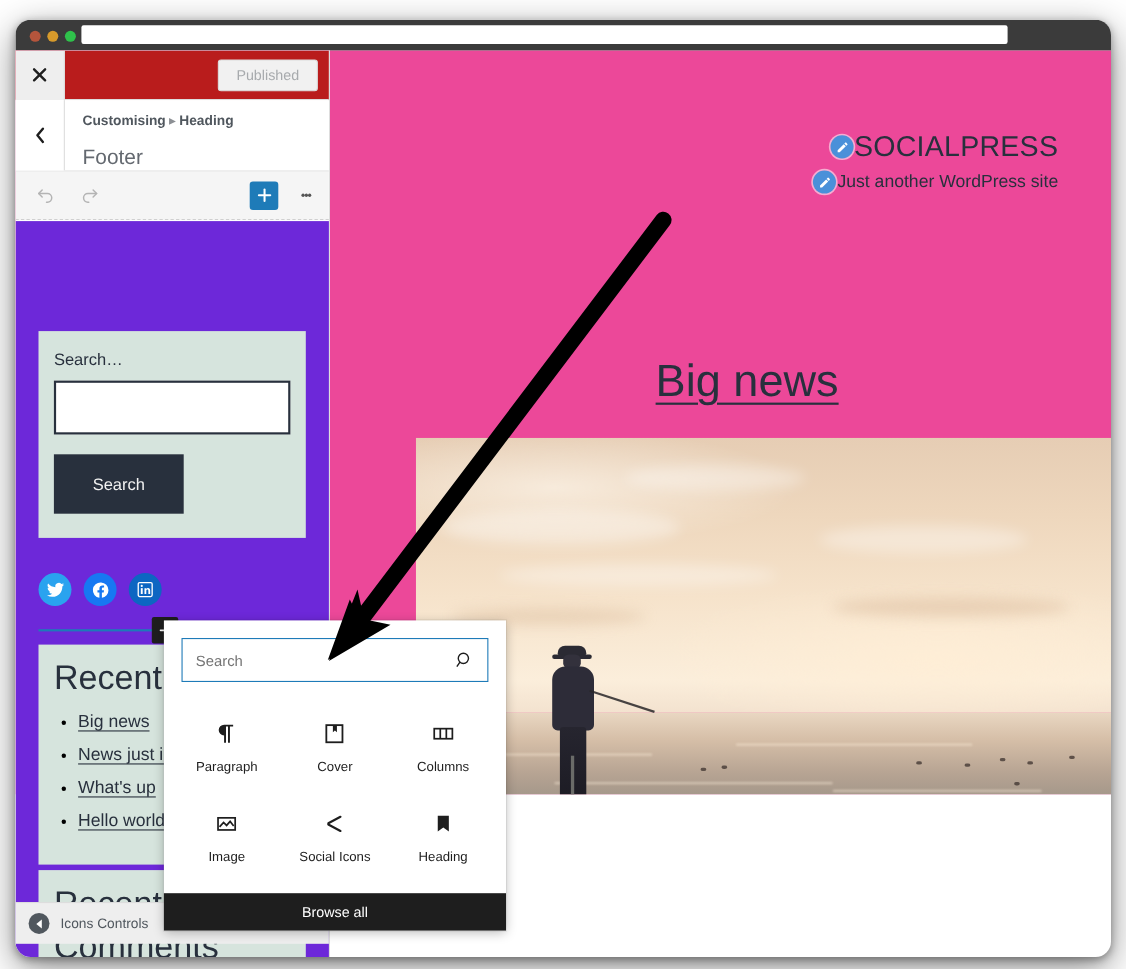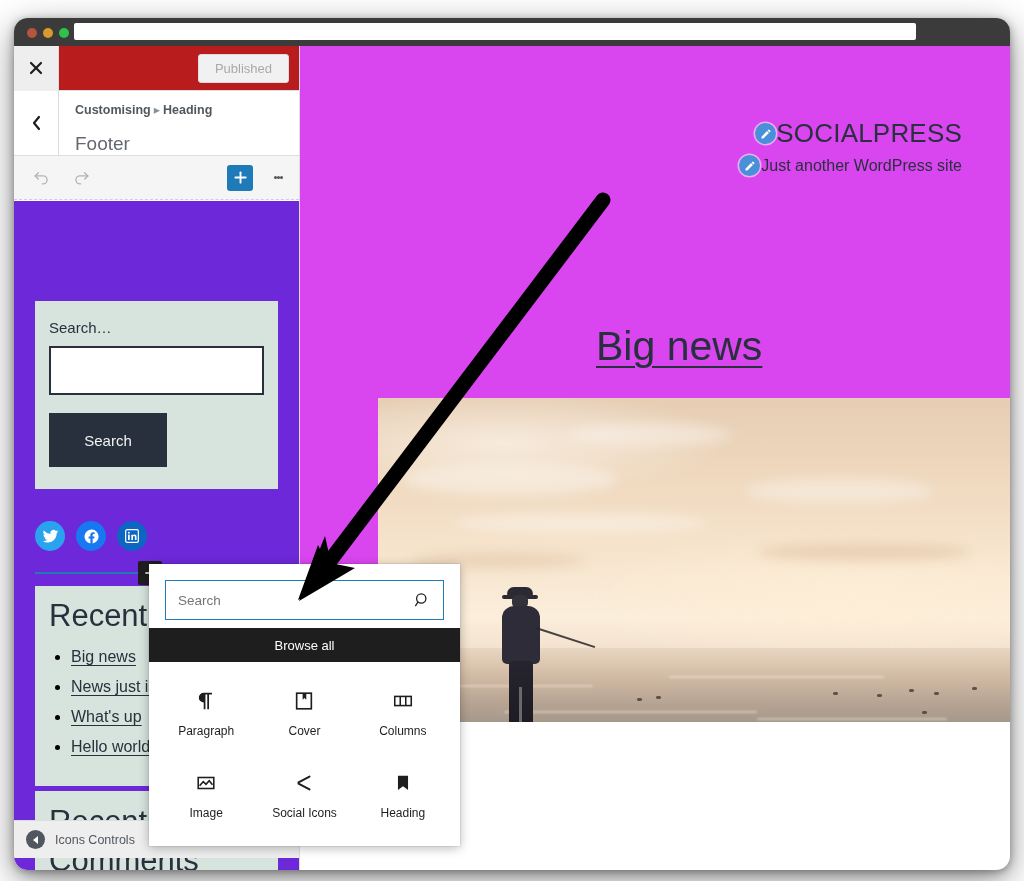--- a/index.html
+++ b/index.html
@@ -35,21 +35,21 @@
   #urlbar {
     position: absolute; left: 60px; top: 5px;
     width: 842px; height: 17px;
     background: #ffffff; border-radius: 2px;
   }
 
   
   #site-preview {
     position: absolute; left: 0; top: 28px;
     width: 996px; height: 676px;
-    background: #d946ef;
+    background: #ec4899;
     overflow: hidden;
   }
   #site-header {
     position: absolute; right: 48px; top: 72px;
     text-align: right;
   }
   #site-title-row {
     display: flex; align-items: center; justify-content: flex-end;
     gap: 0px;
   }
@@ -550,22 +550,20 @@
         <input id="inserter-search-input" type="text" placeholder="Search" style="">
         <span id="inserter-search-icon">
           <svg width="18" height="18" viewBox="0 0 24 24" fill="none" stroke="#1e1e1e" stroke-width="1.7">
             <circle cx="11" cy="10" r="6.2"></circle>
               <line x1="6.6" y1="14.8" x2="3.5" y2="19.5" stroke-linecap="round"></line>
           </svg>
         </span>
       </div>
     </div>
 
-    <div id="browse-all-btn">Browse all</div>
-
     <div id="block-grid">
 
       <div class="block-item">
         <span class="block-icon">
           <svg width="22" height="22" viewBox="0 0 24 24" fill="#1e1e1e">
             <path d="M9.5 3h9v1.8h-3.2V21h-1.9V4.8h-2V21h-1.9v-7.3A5.35 5.35 0 0 1 9.5 3z"></path>
           </svg>
         </span>
         <span class="block-label">Paragraph</span>
       </div>
@@ -613,20 +611,22 @@
 
       <div class="block-item">
         <span class="block-icon">
           <svg width="22" height="22" viewBox="0 0 24 24" fill="#1e1e1e">
             <path d="M6.5 4h11v15.5l-5.5-4-5.5 4V4z"></path>
           </svg>
         </span>
         <span class="block-label">Heading</span>
       </div>
     </div>
+
+    <div id="browse-all-btn">Browse all</div>
   </div>
 </div>
 
 <svg id="annotation-arrow" viewBox="0 0 1024 881">
   <line x1="603" y1="200" x2="317" y2="578" stroke="#000000" stroke-width="15" stroke-linecap="round"></line>
   <polygon points="298,600 350,570 332,566 320,572 322,553 318,545" fill="#000000"></polygon>
   <path d="M299 601 L355 568 L331 563 L325 536 Z" fill="#000000"></path>
 </svg>
 
 </body></html>

